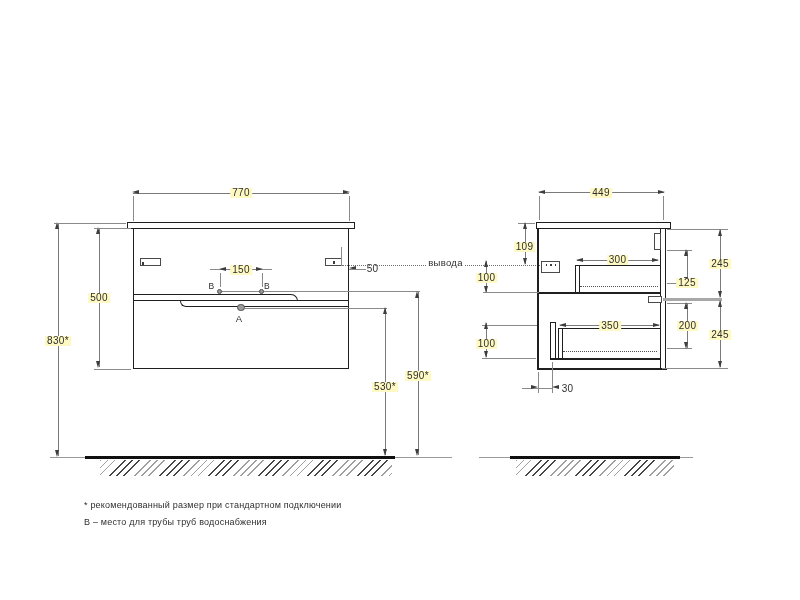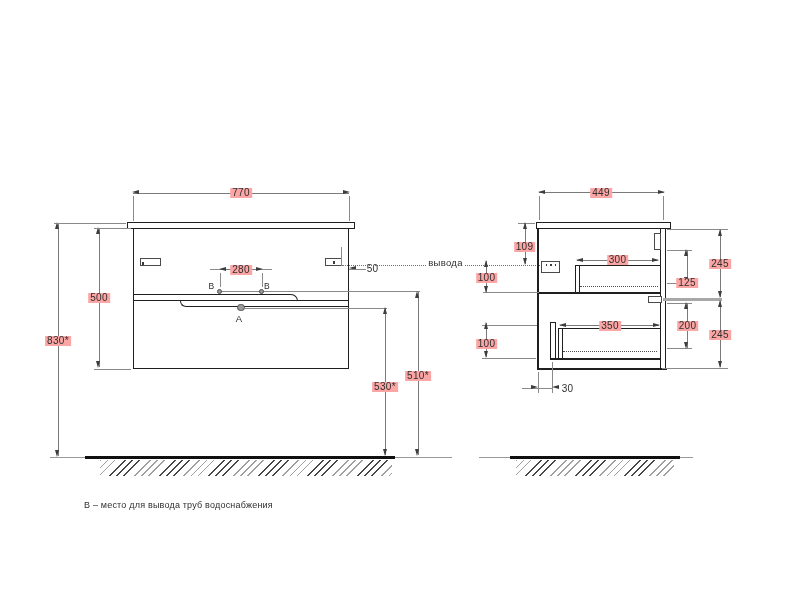--- a/index.html
+++ b/index.html
@@ -32,21 +32,21 @@
     border-top:2.6px solid transparent; border-bottom:2.6px solid transparent; border-right:7px solid #3d3d3d; }
   .dh::after{ content:""; position:absolute; top:-2.2px; right:-1px;
     border-top:2.6px solid transparent; border-bottom:2.6px solid transparent; border-left:7px solid #3d3d3d; }
   
   .tl { position:absolute; width:0; height:0;
     border-top:2.6px solid transparent; border-bottom:2.6px solid transparent; border-right:7px solid #3d3d3d; }
   .tr { position:absolute; width:0; height:0;
     border-top:2.6px solid transparent; border-bottom:2.6px solid transparent; border-left:7px solid #3d3d3d; }
   
   .lbl { position:absolute; transform:translate(-50%,-50%); font-size:10px; color:#2e2e2e;
-    background:#fca5a5; padding:0 2px; white-space:nowrap; line-height:1; letter-spacing:0.3px; }
+    background:#fef9c3; padding:0 2px; white-space:nowrap; line-height:1; letter-spacing:0.3px; }
   .lbl.s  { font-size:8.5px; }
   .lbl.m  { font-size:9.5px; }
   .lbl.nb { background:transparent; }
   .arc1 { position:absolute; background:transparent;
     border-top:1.3px solid #1f1f1f; border-right:1.3px solid #1f1f1f; border-top-right-radius:8px; }
   .arc2 { position:absolute; background:transparent;
     border-left:1.3px solid #1f1f1f; border-bottom:1.3px solid #1f1f1f; border-bottom-left-radius:8px; }
   .hatch { position:absolute;
     background:repeating-linear-gradient(135deg,
       #9f9f9f 0 1.3px, transparent 1.3px 5px,
@@ -91,21 +91,21 @@
     <div class="dot" style="left:237.3px;top:303.6px;width:7.4px;height:7.4px"></div>
     <div class="lbl s nb" style="left:211.5px;top:286.3px">В</div>
     <div class="lbl s nb" style="left:267px;top:286.3px">В</div>
     <div class="lbl m nb" style="left:239px;top:318.8px">А</div>
 
     <div class="dh" style="left:220px;top:269.3px;width:42px"></div>
     <div class="h" style="left:210px;top:269.3px;width:10px"></div>
     <div class="h" style="left:262px;top:269.3px;width:10px"></div>
     <div class="v" style="left:219.6px;top:272.5px;height:14px"></div>
     <div class="v" style="left:261.6px;top:272.5px;height:14px"></div>
-    <div class="lbl" style="left:241px;top:269.8px">280</div>
+    <div class="lbl" style="left:241px;top:269.8px">150</div>
 
     <div class="dh" style="left:133px;top:192.6px;width:216px"></div>
     <div class="v" style="left:133px;top:196px;height:25px"></div>
     <div class="v" style="left:348.6px;top:196px;height:25px"></div>
     <div class="lbl" style="left:241px;top:193px">770</div>
 
     <div class="dv" style="left:98.6px;top:228.4px;height:138.4px"></div>
     <div class="h" style="left:94px;top:228.4px;width:37px"></div>
     <div class="h" style="left:94px;top:368.8px;width:37px"></div>
     <div class="lbl" style="left:99px;top:298.3px">500</div>
@@ -116,21 +116,21 @@
 
     <div class="v" style="left:340.8px;top:246.8px;height:19.5px"></div>
     <div class="tl" style="left:349px;top:266.1px"></div>
     <div class="h" style="left:349px;top:268.6px;width:17px"></div>
     <div class="lbl nb" style="left:372.5px;top:269.3px">50</div>
     <div class="dt" style="left:342px;top:264.6px;width:84px"></div>
     <div class="lbl m nb" style="left:445.5px;top:262.9px">вывода</div>
     <div class="dt" style="left:465px;top:264.9px;width:77px"></div>
 
     <div class="dv" style="left:417.6px;top:291.5px;height:163.5px"></div>
-    <div class="lbl" style="left:418px;top:376px">510*</div>
+    <div class="lbl" style="left:418px;top:376px">590*</div>
     <div class="dv" style="left:384.8px;top:308px;height:147px"></div>
     <div class="lbl" style="left:385px;top:387px">530*</div>
 
     <div class="h" style="left:50px;top:457px;width:402px;background:#9a9a9a"></div>
     <div class="hd" style="left:85px;top:455.8px;width:310px;height:2.8px;background:#101010"></div>
     <div class="hatch" style="left:100px;top:459.8px;width:292px;height:16px"></div>
   </div>
 
   <div class="fg">
 
@@ -207,16 +207,17 @@
     <div class="tr" style="left:531px;top:385.3px"></div>
     <div class="tl" style="left:552px;top:385.3px"></div>
     <div class="lbl nb" style="left:567.5px;top:388.5px">30</div>
 
     <div class="h" style="left:479px;top:457px;width:214px;background:#9a9a9a"></div>
     <div class="hd" style="left:510px;top:455.8px;width:170px;height:2.8px;background:#101010"></div>
     <div class="hatch" style="left:516px;top:459.8px;width:158px;height:16px"></div>
   </div>
 
   <div class="notes">
-    <div>В – место для вывода труб водоснабжения</div>
+    <div>* рекомендованный размер при стандартном подключении</div>
+    <div>В – место для трубы труб водоснабжения</div>
   </div>
 
 </div>
 
 </body></html>

